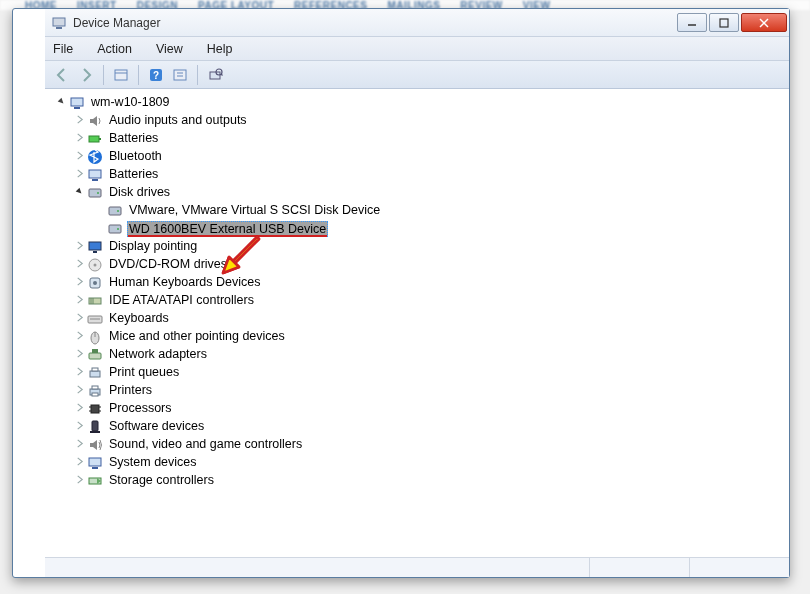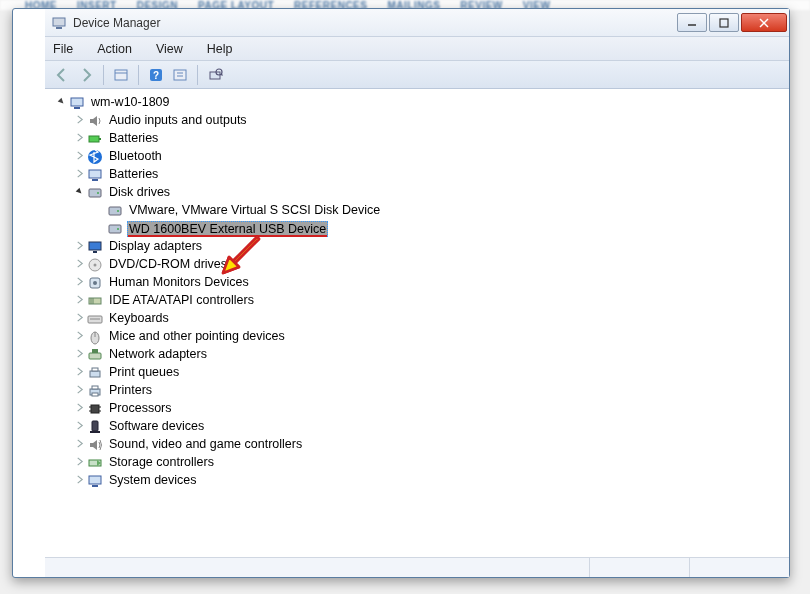--- a/index.html
+++ b/index.html
@@ -277,21 +277,21 @@
                     <svg viewBox="0 0 10 10">
                       <path d="M3 1 L8 5 L3 9" fill="none" stroke="#9aa" stroke-width="1.3"></path>
                     </svg>
                   </span>
                   <span class="node-icon">
                     <svg viewBox="0 0 16 16">
                       <rect x="2" y="3" width="12" height="8" fill="#3a7bd5" stroke="#235"></rect>
                       <rect x="6" y="12" width="4" height="2" fill="#235"></rect>
                     </svg>
                   </span>
-                  <span class="node-label">Display adapters</span>
+                  <span class="node-label">Display pointing</span>
                 </div>
               </li>
               <li>
                 <div class="node">
                   <span class="expander">
                     <svg viewBox="0 0 10 10">
                       <path d="M3 1 L8 5 L3 9" fill="none" stroke="#9aa" stroke-width="1.3"></path>
                     </svg>
                   </span>
                   <span class="node-icon">
@@ -309,21 +309,21 @@
                     <svg viewBox="0 0 10 10">
                       <path d="M3 1 L8 5 L3 9" fill="none" stroke="#9aa" stroke-width="1.3"></path>
                     </svg>
                   </span>
                   <span class="node-icon">
                     <svg viewBox="0 0 16 16">
                       <rect x="3" y="3" width="10" height="10" rx="2" fill="#d8e4f0" stroke="#678"></rect>
                       <circle cx="8" cy="8" r="2" fill="#678"></circle>
                     </svg>
                   </span>
-                  <span class="node-label">Human Monitors Devices</span>
+                  <span class="node-label">Human Keyboards Devices</span>
                 </div>
               </li>
               <li>
                 <div class="node">
                   <span class="expander">
                     <svg viewBox="0 0 10 10">
                       <path d="M3 1 L8 5 L3 9" fill="none" stroke="#9aa" stroke-width="1.3"></path>
                     </svg>
                   </span>
                   <span class="node-icon">
@@ -470,41 +470,41 @@
               </li>
               <li>
                 <div class="node">
                   <span class="expander">
                     <svg viewBox="0 0 10 10">
                       <path d="M3 1 L8 5 L3 9" fill="none" stroke="#9aa" stroke-width="1.3"></path>
                     </svg>
                   </span>
                   <span class="node-icon">
                     <svg viewBox="0 0 16 16">
+                      <rect x="2" y="3" width="12" height="8" fill="#cfe0f4" stroke="#4060a0"></rect>
+                      <rect x="5" y="12" width="6" height="2" fill="#4060a0"></rect>
+                    </svg>
+                  </span>
+                  <span class="node-label">System devices</span>
+                </div>
+              </li>
+              <li>
+                <div class="node">
+                  <span class="expander">
+                    <svg viewBox="0 0 10 10">
+                      <path d="M3 1 L8 5 L3 9" fill="none" stroke="#9aa" stroke-width="1.3"></path>
+                    </svg>
+                  </span>
+                  <span class="node-icon">
+                    <svg viewBox="0 0 16 16">
                       <rect x="2" y="5" width="12" height="6" fill="#c8e0c8" stroke="#484"></rect>
                       <path d="M10 5 l4 3 -4 3" fill="#6a6"></path>
                     </svg>
                   </span>
                   <span class="node-label">Storage controllers</span>
-                </div>
-              </li>
-              <li>
-                <div class="node">
-                  <span class="expander">
-                    <svg viewBox="0 0 10 10">
-                      <path d="M3 1 L8 5 L3 9" fill="none" stroke="#9aa" stroke-width="1.3"></path>
-                    </svg>
-                  </span>
-                  <span class="node-icon">
-                    <svg viewBox="0 0 16 16">
-                      <rect x="2" y="3" width="12" height="8" fill="#cfe0f4" stroke="#4060a0"></rect>
-                      <rect x="5" y="12" width="6" height="2" fill="#4060a0"></rect>
-                    </svg>
-                  </span>
-                  <span class="node-label">System devices</span>
                 </div>
               </li>
             </ul>
           </li>
         </ul>
       </div>
     <svg class="arrow-annot" width="50" height="50">
       <defs>
           <filter id="s">
             <feDropShadow dx="0" dy="0" stdDeviation="0.6" flood-color="#b00"></feDropShadow>

